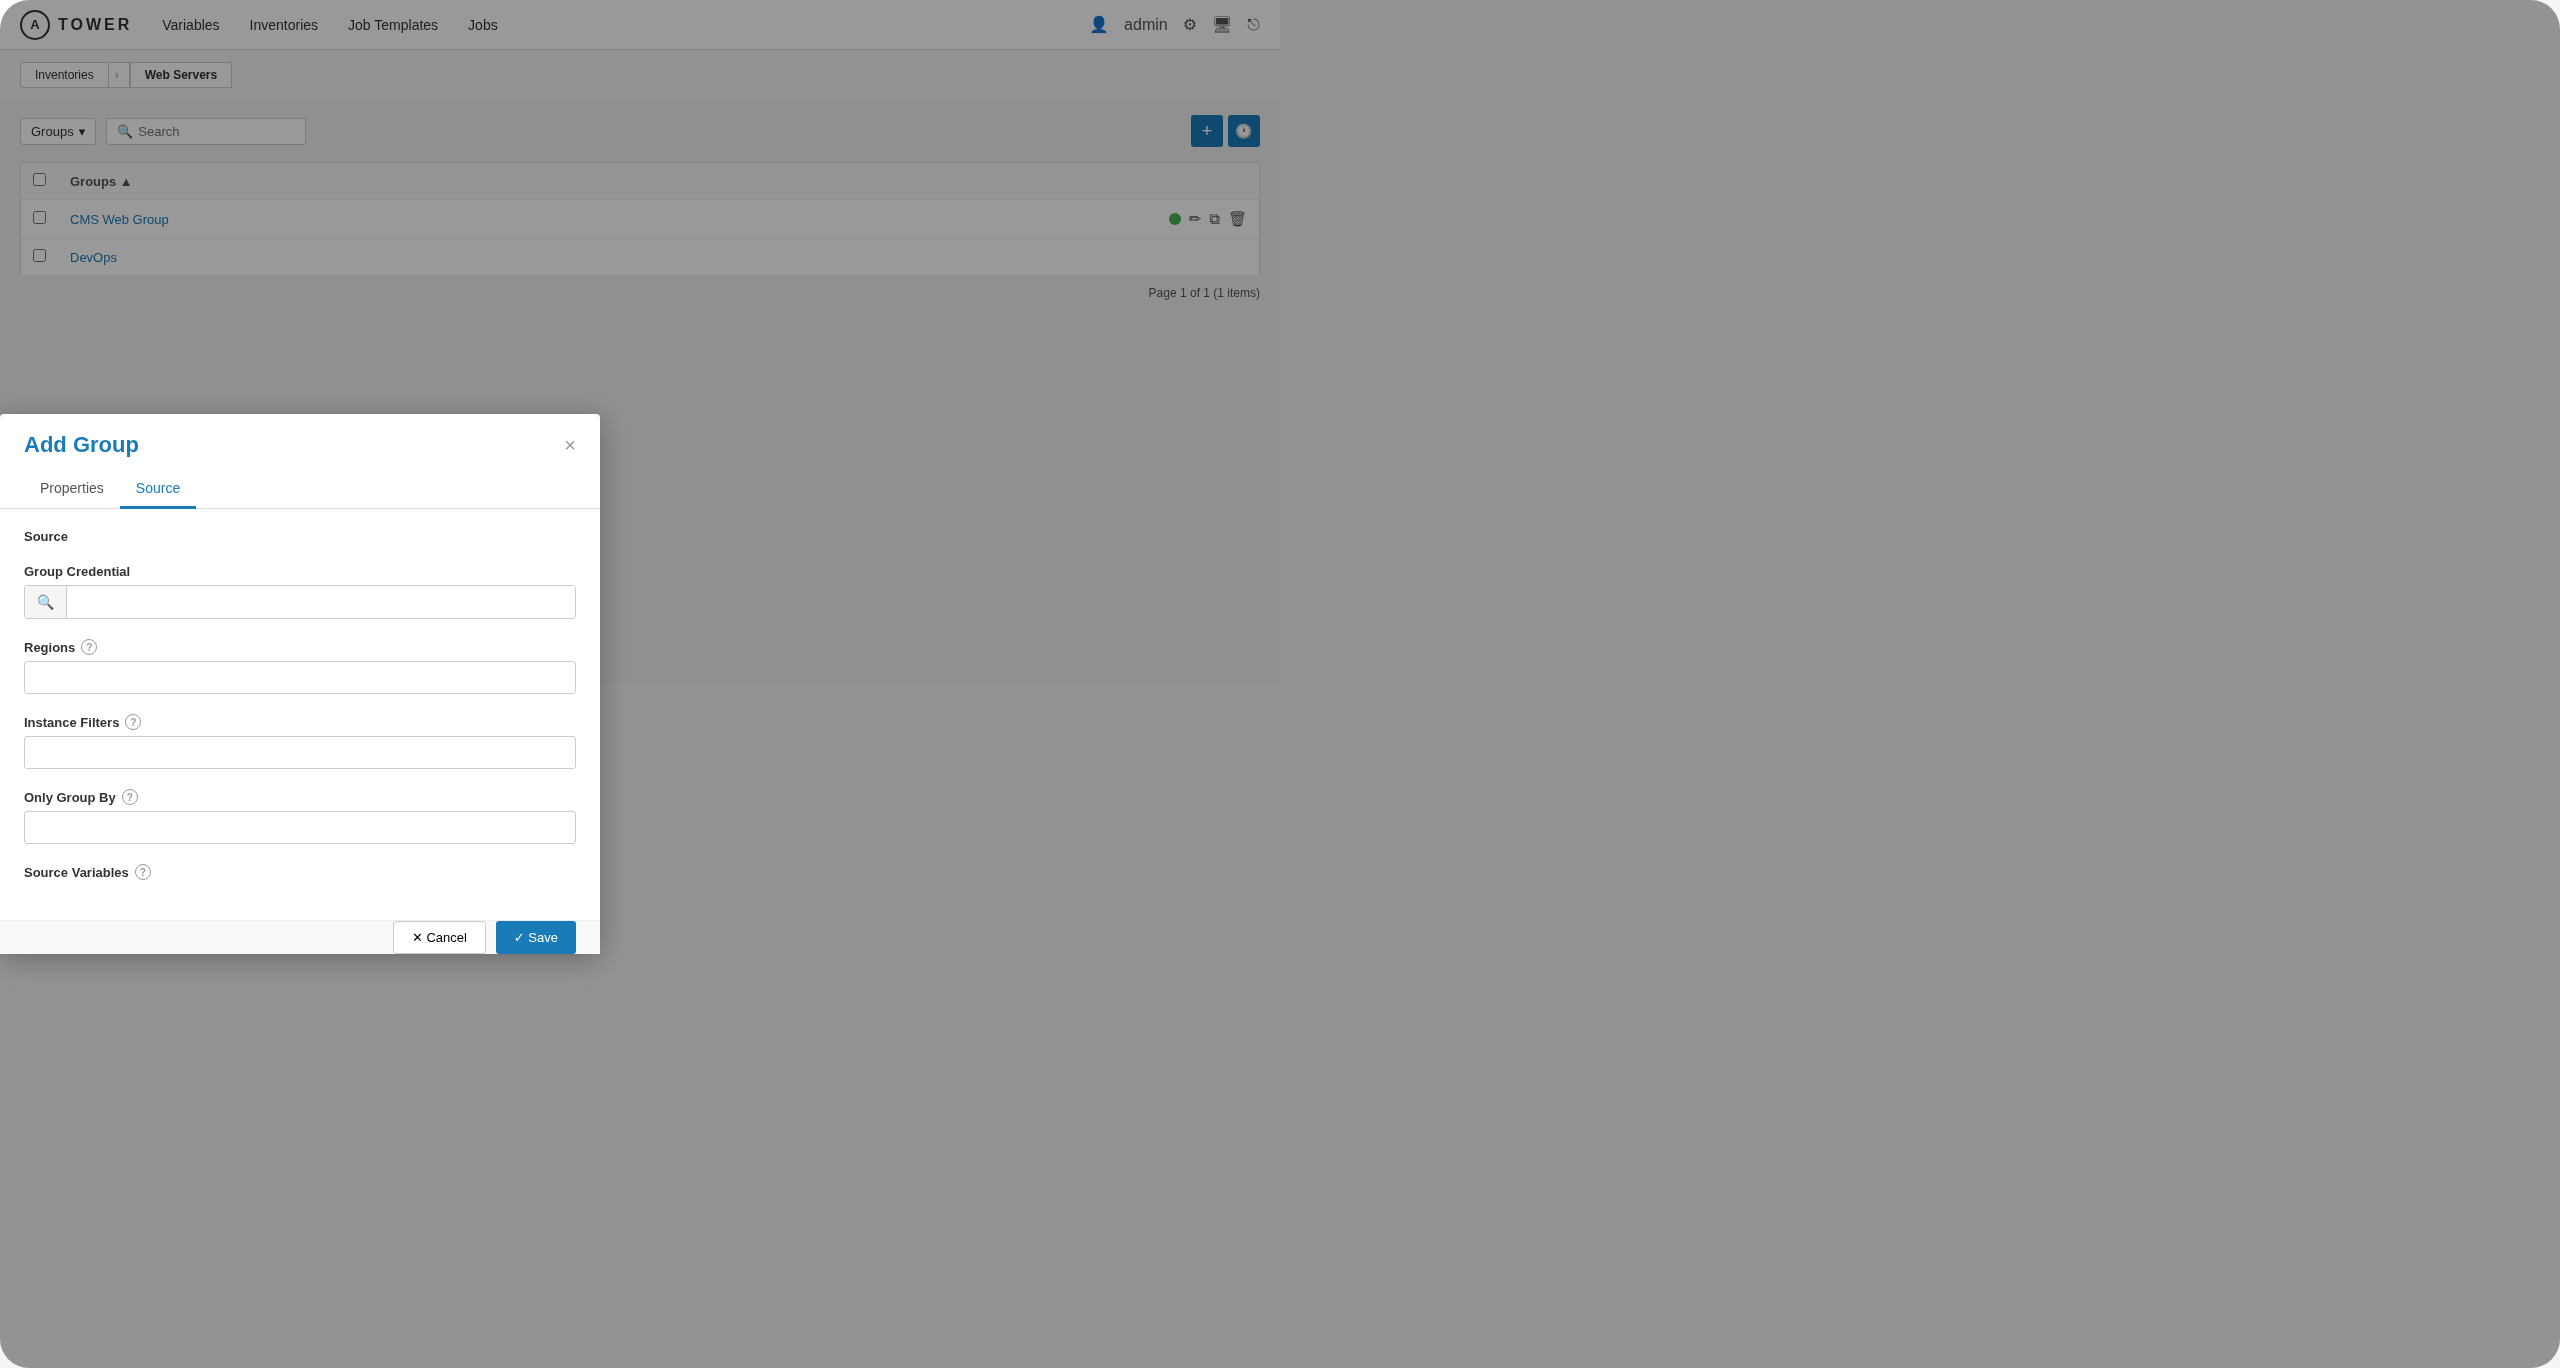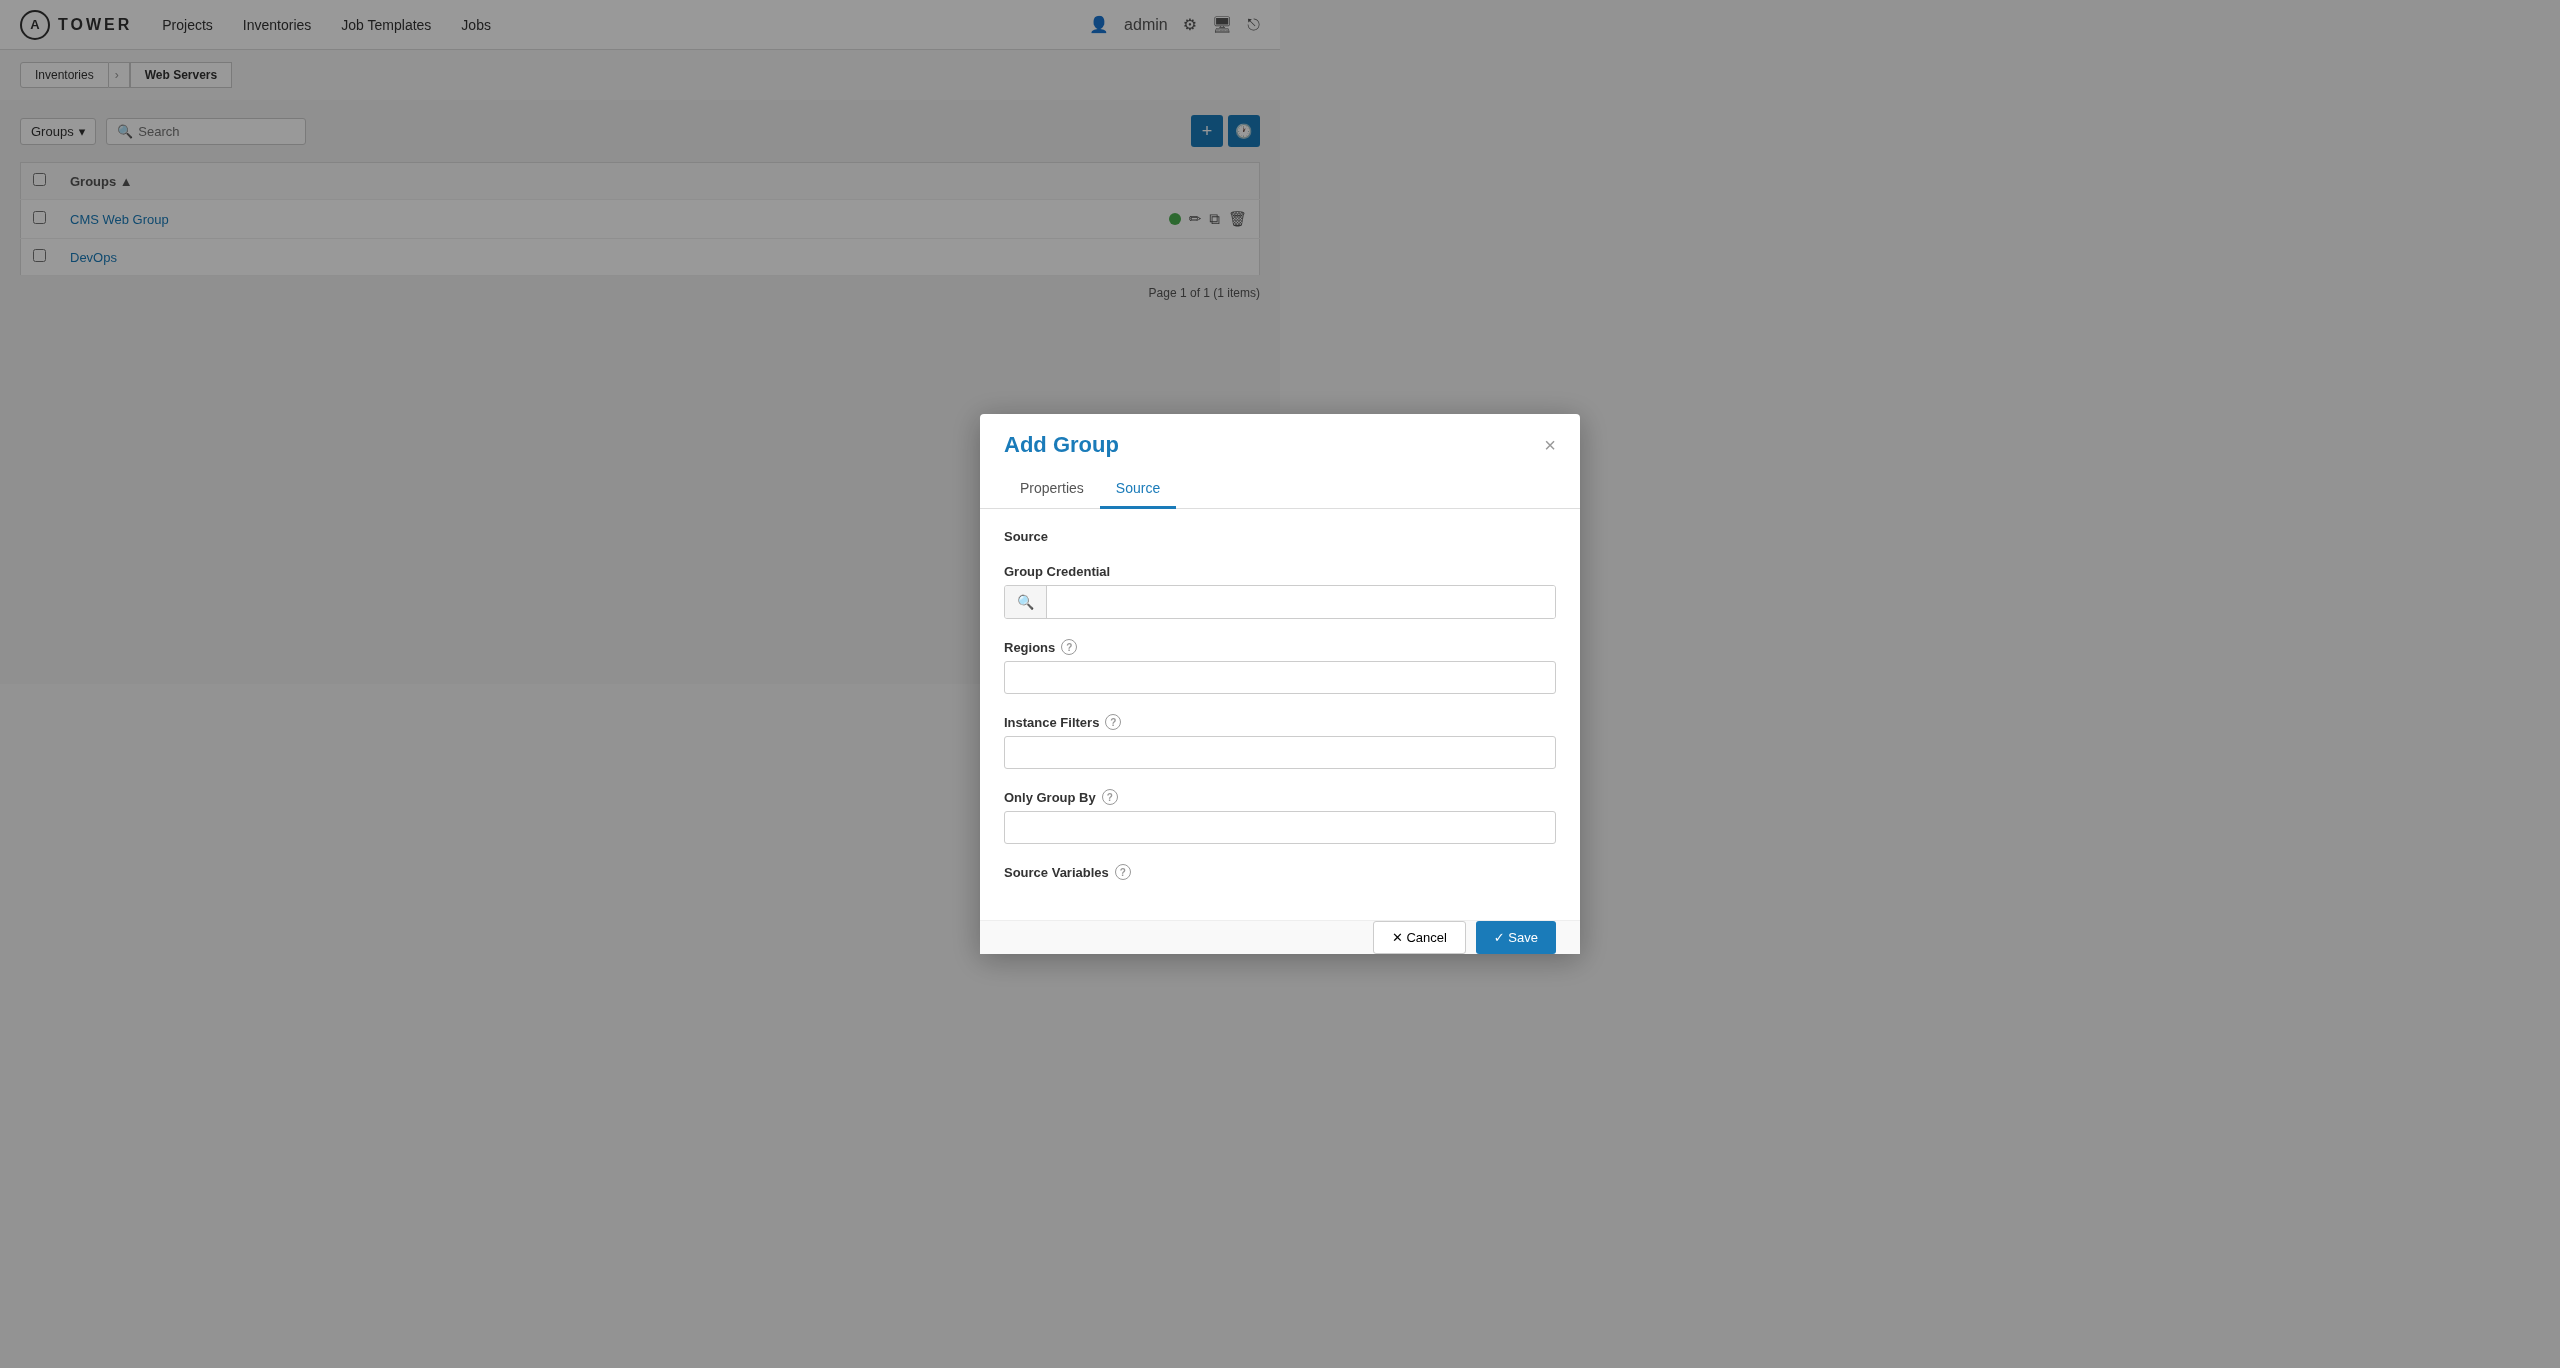--- a/index.html
+++ b/index.html
@@ -208,21 +208,22 @@
     .checkbox-col { width: 30px; }
 
     
     .overlay {
       position: fixed;
       top: 0; left: 0; right: 0; bottom: 0;
       background: rgba(0,0,0,0.4);
       z-index: 100;
       display: flex;
       align-items: center;
-      justify-content: center;
+      justify-content: flex-start;
+      border-radius: 29px;
     }
 
     
     .modal {
       background: #fff;
       border-radius: 4px;
       width: 600px;
       max-height: 680px;
       display: flex;
       flex-direction: column;
@@ -389,21 +390,21 @@
 <body>
 
 <nav class="top-nav">
   <div class="nav-logo">
     <div class="logo-circle">
       <span>A</span>
     </div>
     <span class="logo-text">TOWER</span>
   </div>
   <div class="nav-links">
-    <a class="nav-link">Projects</a>
+    <a class="nav-link">Variables</a>
     <a class="nav-link">Inventories</a>
     <a class="nav-link">Job Templates</a>
     <a class="nav-link">Jobs</a>
   </div>
   <div class="nav-right">
     <span class="nav-icon">👤</span>
     <span class="nav-icon">admin</span>
     <span class="nav-icon">⚙</span>
     <span class="nav-icon">🖥</span>
     <span class="nav-icon">⎋</span>

